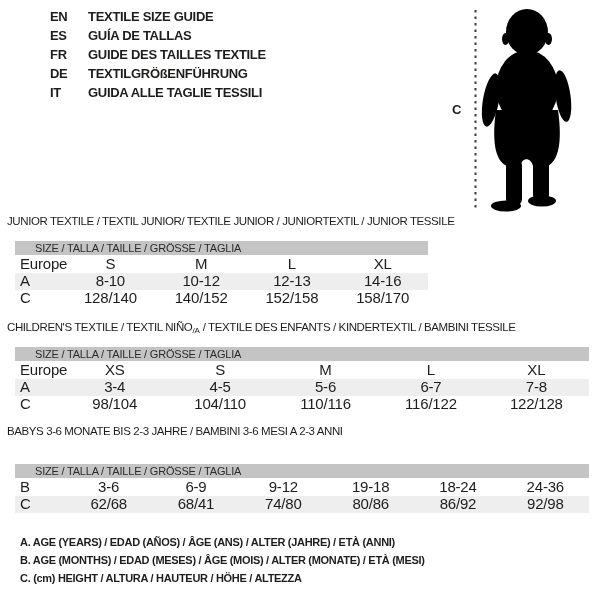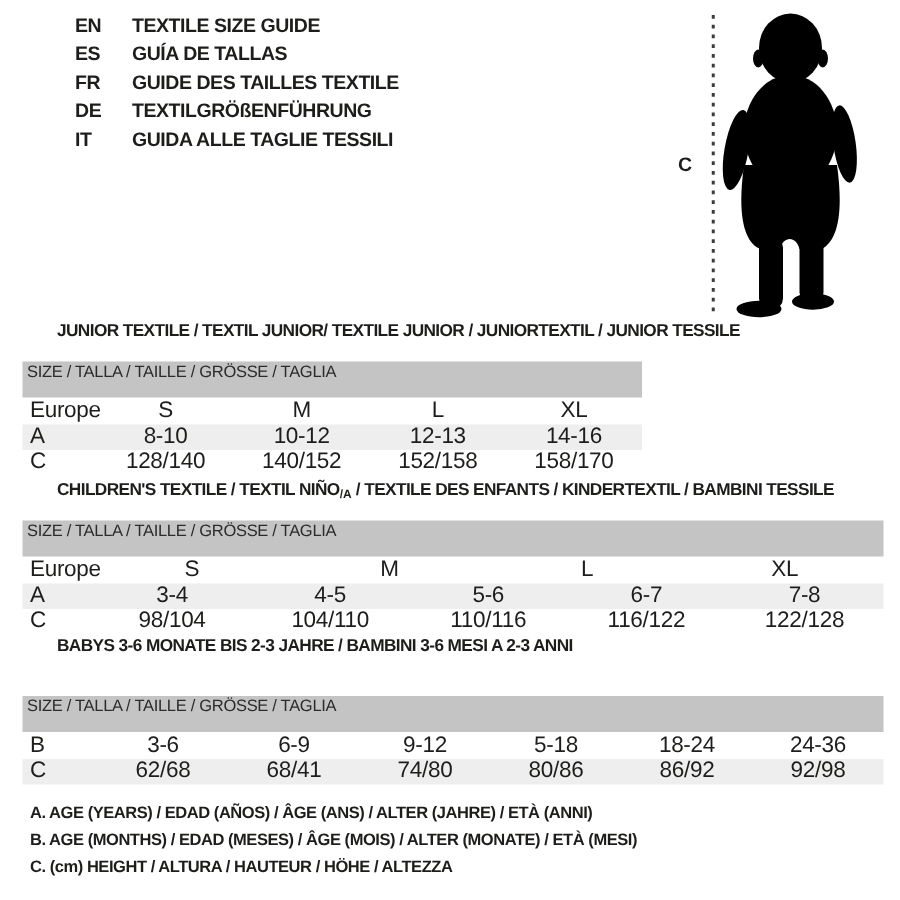--- a/index.html
+++ b/index.html
@@ -22,39 +22,39 @@
 
   
   .figure-svg { position: absolute; left: 440px; top: 0; }
   .height-label {
     position: absolute; left: 452px; top: 102px;
     font-weight: bold; font-size: 13px;
   }
 
   
   .section-title {
-    position: absolute; left: 38px;
-    font-weight: bold; font-size: 11.5px; letter-spacing: -0.4px;
+    position: absolute; left: 7px;
+    font-weight: normal; font-size: 11.5px; letter-spacing: -0.4px;
     white-space: nowrap; line-height: 15px; text-align: right;
   }
   .t-junior   { top: 214px; }
   .t-children { top: 320px; }
   .t-babies   { top: 424px; }
   .subscript { font-size: 8px; vertical-align: -2px; letter-spacing: 0; }
 
   
   .size-table { position: absolute; left: 15px; }
   .tbl-junior   { top: 241px; width: 413px; }
   .tbl-children { top: 347px; width: 574px; }
   .tbl-babies   { top: 464px; width: 574px; }
   .st-header {
     background: #c4c4c4; color: #2b2b2b;
-    height: 24px; line-height: 14px;
+    height: 14px; line-height: 14px;
     font-size: 11px; letter-spacing: -0.2px;
-    padding-left: 3px; margin-bottom: 1px;
+    padding-left: 20px; margin-bottom: 1px;
     white-space: nowrap; overflow: hidden;
   }
   .st-row { display: flex; height: 17px; line-height: 15px; font-size: 15px; letter-spacing: -0.2px; }
   .st-row.shaded { background: #eeeeee; }
   .st-label { padding-left: 5px; box-sizing: border-box; }
   .tbl-junior .st-label   { width: 50px; }
   .tbl-children .st-label { width: 47px; }
   .tbl-babies .st-label   { width: 50px; }
   .st-cell { flex: 1 1 0; text-align: center; }
 
@@ -136,20 +136,21 @@
       <span class="st-cell">152/158</span>
       <span class="st-cell">158/170</span>
     </div>
   </div>
 
   <div class="section-title t-children"><span>CHILDREN'S TEXTILE / TEXTIL NIÑO</span><span class="subscript">/A</span><span> / TEXTILE DES ENFANTS / KINDERTEXTIL / BAMBINI TESSILE</span></div>
   <div class="size-table tbl-children">
     <div class="st-header">SIZE / TALLA / TAILLE / GRÖSSE / TAGLIA</div>
     <div class="st-row">
       <span class="st-label">Europe</span>
+      <span class="st-cell">XS</span>
       <span class="st-cell">S</span>
       <span class="st-cell">M</span>
       <span class="st-cell">L</span>
       <span class="st-cell">XL</span>
     </div>
     <div class="st-row shaded">
       <span class="st-label">A</span>
       <span class="st-cell">3-4</span>
       <span class="st-cell">4-5</span>
       <span class="st-cell">5-6</span>
@@ -169,21 +170,21 @@
   <div class="section-title t-babies">
     <div>BABYS 3-6 MONATE BIS 2-3 JAHRE / BAMBINI 3-6 MESI A 2-3 ANNI</div>
   </div>
   <div class="size-table tbl-babies">
     <div class="st-header">SIZE / TALLA / TAILLE / GRÖSSE / TAGLIA</div>
     <div class="st-row">
       <span class="st-label">B</span>
       <span class="st-cell">3-6</span>
       <span class="st-cell">6-9</span>
       <span class="st-cell">9-12</span>
-      <span class="st-cell">5-18</span>
+      <span class="st-cell">19-18</span>
       <span class="st-cell">18-24</span>
       <span class="st-cell">24-36</span>
     </div>
     <div class="st-row shaded">
       <span class="st-label">C</span>
       <span class="st-cell">62/68</span>
       <span class="st-cell">68/41</span>
       <span class="st-cell">74/80</span>
       <span class="st-cell">80/86</span>
       <span class="st-cell">86/92</span>

